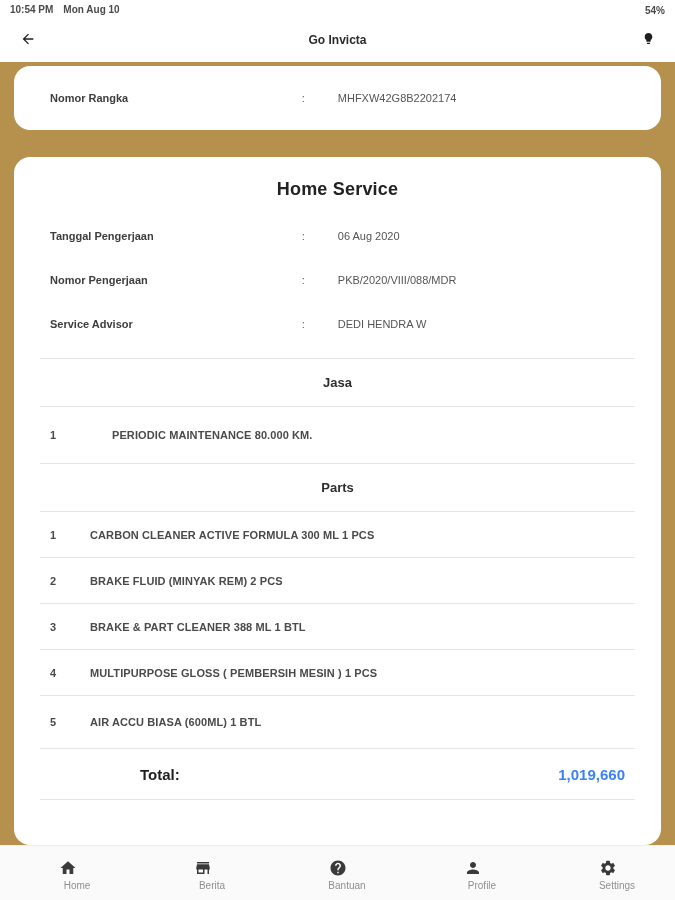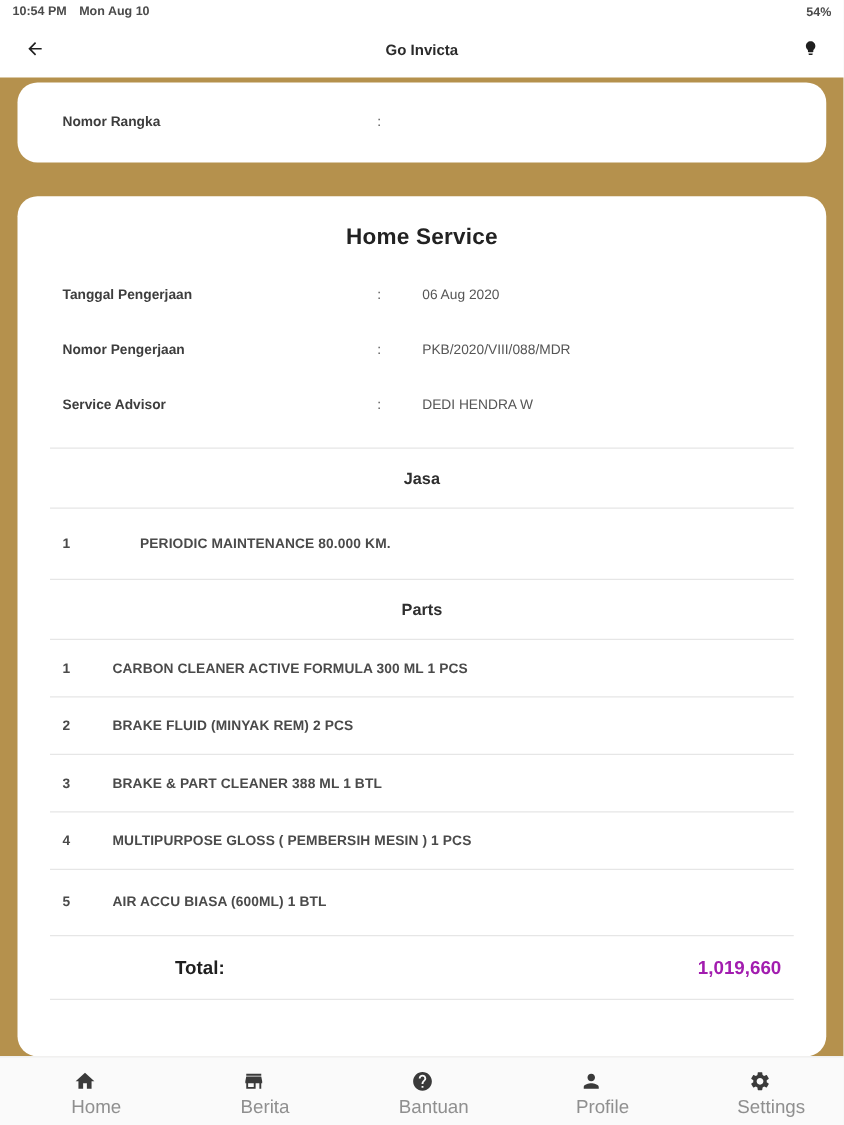--- a/index.html
+++ b/index.html
@@ -67,33 +67,33 @@
   .item-no{ width:50px; font-size:11px; font-weight:700; color:#4a4a4a; padding-left:10px; flex:none; }
   .item-name{ font-size:11px; font-weight:700; color:#4a4a4a; letter-spacing:.1px; }
   .jasa-row{ height:56px; }
   .jasa-row .item-name{ margin-left:22px; }
   .part-row{ height:45px; }
   .total-row{
     display:flex; align-items:center; justify-content:space-between;
     padding:0 36px 0 126px; height:50px;
   }
   .total-label{ font-size:15px; font-weight:800; color:#1f1f1f; }
-  .total-value{ font-size:15px; font-weight:800; color:#a21caf;margin-left:16px; }
+  .total-value{ font-size:15px; font-weight:800; color:#3b82f6;margin-left:16px; }
   
   .bottom-nav{
     position:absolute; left:0; right:0; bottom:0; height:55px;
     background:#fafafa; border-top:1px solid #eeeeee;
     display:flex; align-items:center;
   }
   .nav-item{
     flex:1; display:flex; flex-direction:column; align-items:center; gap:3px;
     background:none; border:none; cursor:pointer; padding-top:4px;
   }
   .nav-item svg{ display:block; }
-  .nav-label{ font-size:15px; color:#8f8f8f;margin-left:19px; }
+  .nav-label{ font-size:10px; color:#8f8f8f;margin-left:19px; }
   .dark{ fill:#3a3a3a; }
 </style>
 </head>
 <body>
 
 <div class="screen">
 
   <div class="status-bar">
     <div class="sb-left">
       <span>10:54 PM</span>
@@ -130,20 +130,21 @@
       </span>
     </button>
   </div>
 
   <div class="content">
 
     <div class="card card-vehicle">
       <div class="kv-row">
         <span class="kv-label">Nomor Rangka</span>
         <span class="kv-colon">:</span>
+        <span class="kv-value">MHFXW42G8B2202174</span>
       </div>
     </div>
 
     <div class="card card-service">
       <div class="service-title">Home Service</div>
 
       <div class="kv-row">
         <span class="kv-label">Tanggal Pengerjaan</span>
         <span class="kv-colon">:</span>
         <span class="kv-value">06 Aug 2020</span>

